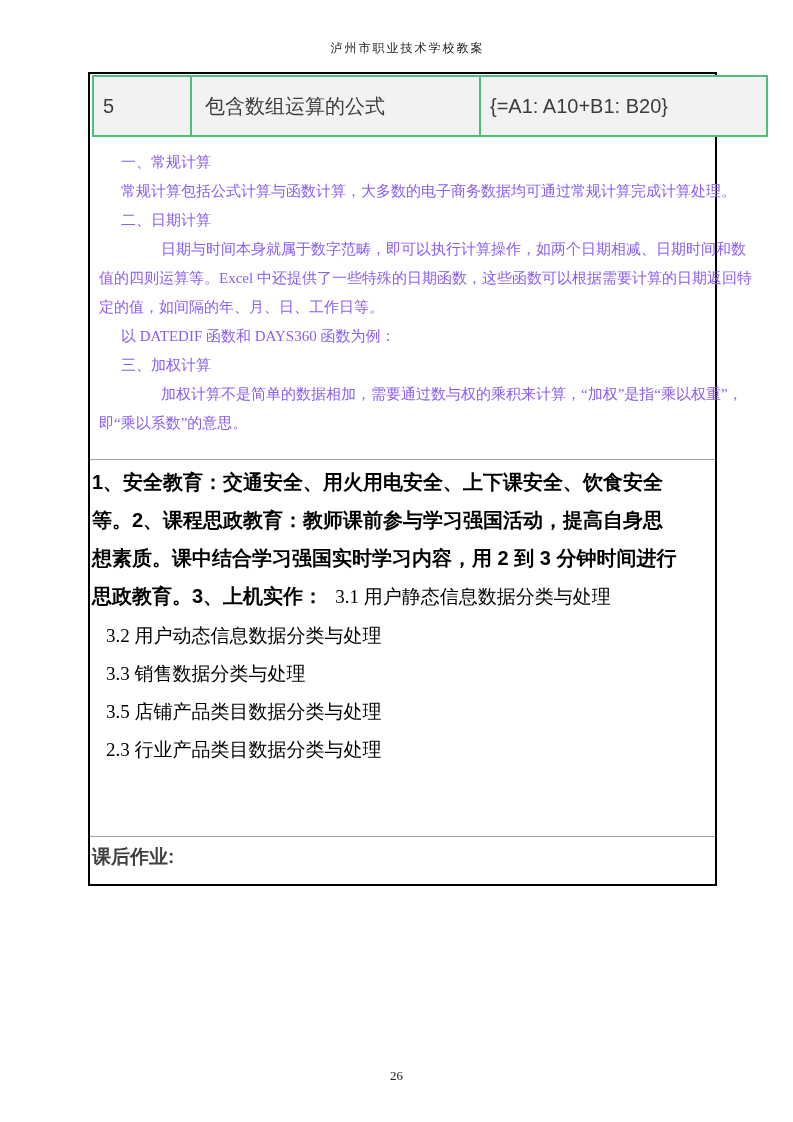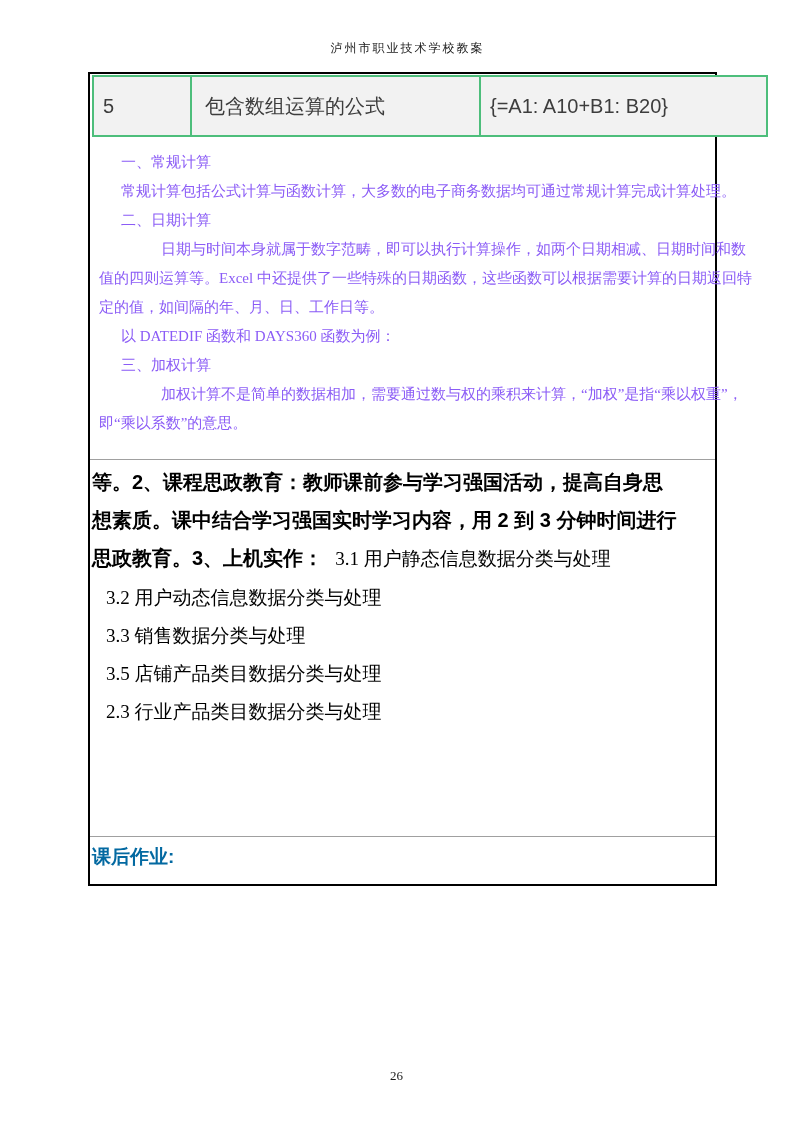--- a/index.html
+++ b/index.html
@@ -90,21 +90,21 @@
     font-size: 19px;
     padding-left: 14px;
     white-space: nowrap;
   }
 
   
   .homework-label {
     font-family: "Liberation Sans", sans-serif;
     font-weight: bold;
     font-size: 19px;
-    color: #0369a1;
+    color: #404040;
   }
 
   
   .page-number {
     position: absolute; top: 1068px; left: 0; width: 100%;
     text-align: center;
     font-size: 13px; color: #1a1a1a;
   }
 </style>
 </head>
@@ -135,20 +135,21 @@
         <div class="content-line ind-0">定的值，如间隔的年、月、日、工作日等。</div>
         <div class="content-line ind-2">以 DATEDIF 函数和 DAYS360 函数为例：</div>
         <div class="content-line ind-2">三、加权计算</div>
         <div class="content-line ind-4">加权计算不是简单的数据相加，需要通过数与权的乘积来计算，“加权”是指“乘以权重”，</div>
         <div class="content-line ind-0">即“乘以系数”的意思。</div>
       </div>
   </div>
 
   <div class="t-row2 edu-section">
     <div>
+        <div class="edu-bold-line">1、安全教育：交通安全、用火用电安全、上下课安全、饮食安全</div>
         <div class="edu-bold-line">等。2、课程思政教育：教师课前参与学习强国活动，提高自身思</div>
         <div class="edu-bold-line">想素质。课中结合学习强国实时学习内容，用 2 到 3 分钟时间进行</div>
       </div>
 
     <div class="mixed-line">
       <span class="edu-bold-span">思政教育。3、上机实作：</span><span class="edu-regular-span">3.1 用户静态信息数据分类与处理</span>
     </div>
 
     <div>
         <div class="practice-item">3.2 用户动态信息数据分类与处理</div>

